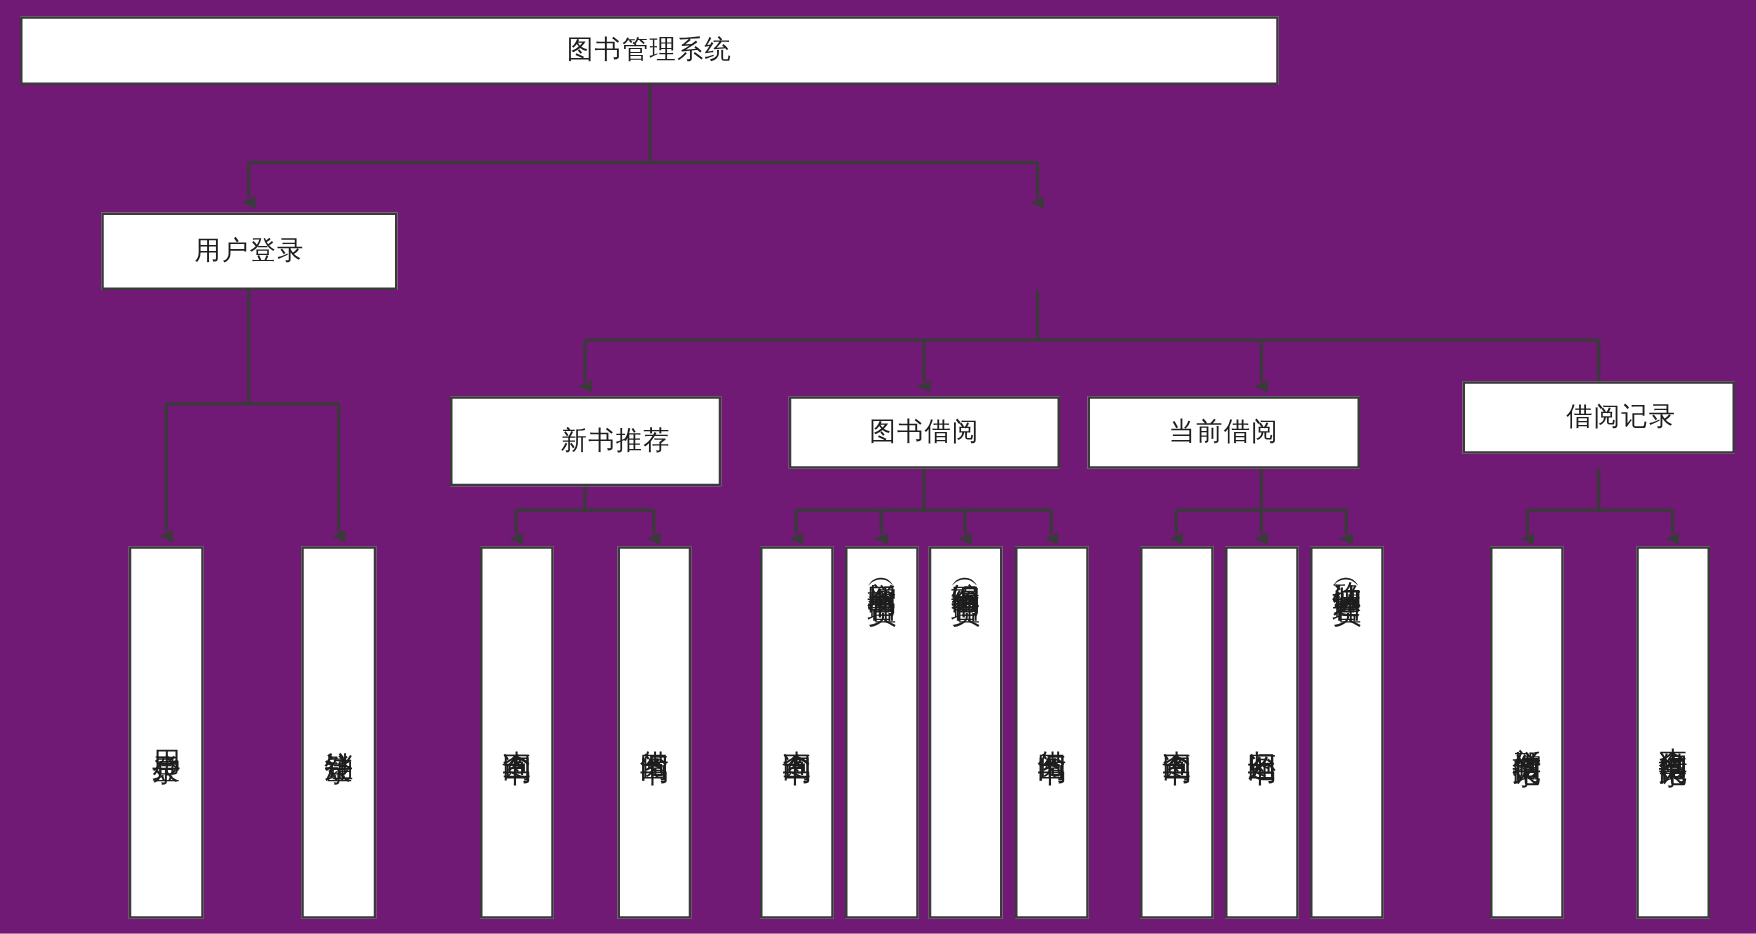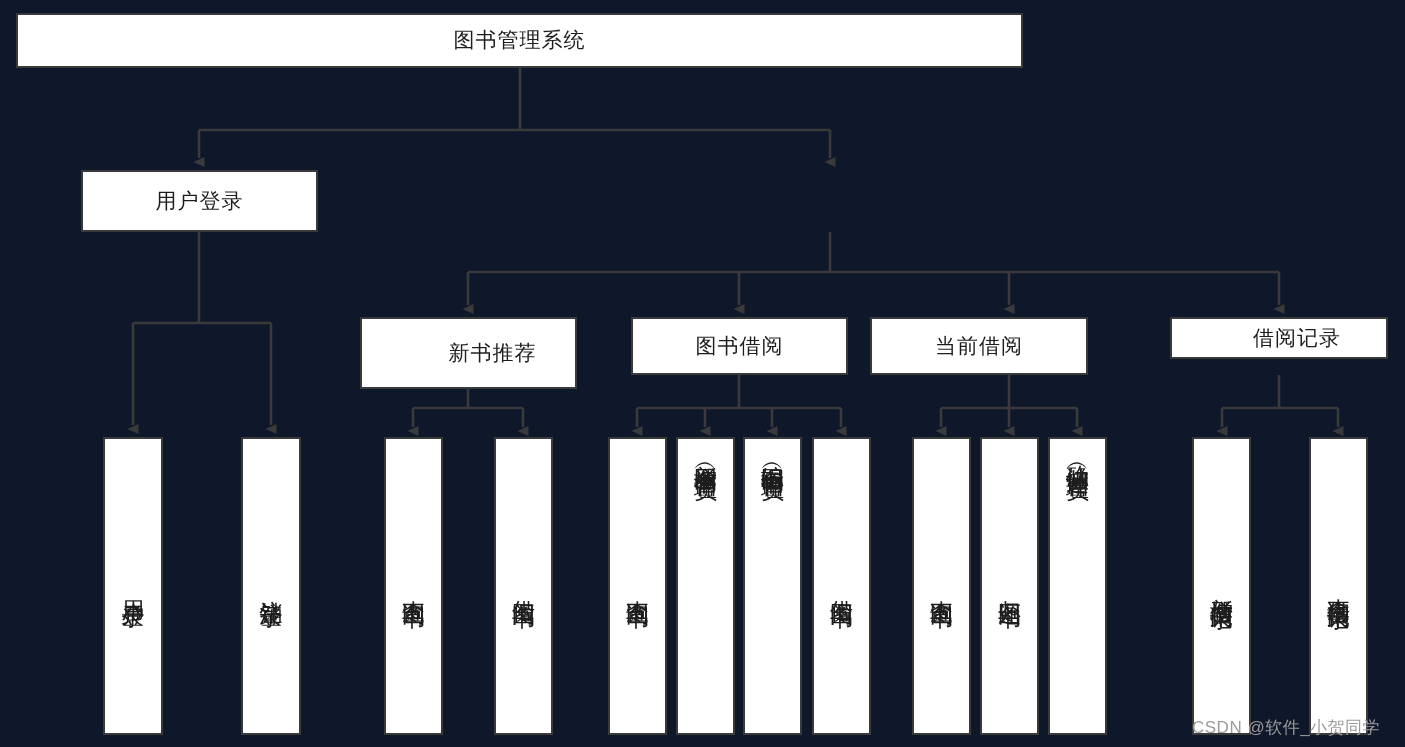--- a/index.html
+++ b/index.html
@@ -9,21 +9,21 @@
     background: #ffffff;
   }
   body {
     font-family: "Liberation Sans", "DejaVu Sans", sans-serif;
     color: #1a1a1a;
   }
   #canvas {
     position: relative;
     width: 1405px;
     height: 747px;
-    background: #0f172a;
+    background: #701a75;
     overflow: hidden;
   }
   #connectors {
     position: absolute;
     left: 0;
     top: 0;
     width: 1405px;
     height: 747px;
     pointer-events: none;
   }
@@ -139,21 +139,21 @@
 
   <div class="node branch" style="left:360px; top:317px; width:217px; height:72px;padding-left:48px;">
     <span class="label">新书推荐</span>
   </div>
   <div class="node branch" style="left:631px; top:317px; width:217px; height:58px;align-items:center;">
     <span class="label">图书借阅</span>
   </div>
   <div class="node branch" style="left:870px; top:317px; width:218px; height:58px;">
     <span class="label">当前借阅</span>
   </div>
-  <div class="node branch" style="left:1170px; top:317px; width:218px; height:42px;padding-left:36px;">
+  <div class="node branch" style="left:1170px; top:305px; width:218px; height:58px;padding-left:36px;">
     <span class="label">借阅记录</span>
   </div>
 
   <div class="node leaf centered" style="left:103px; top:437px; width:60px; height:298px;">
     <span class="label">用户登录</span>
   </div>
   <div class="node leaf centered" style="left:241px; top:437px; width:60px; height:298px;">
     <span class="label">注销登录</span>
   </div>
 
@@ -187,15 +187,14 @@
     <span class="label">确认归还（管理员）</span>
   </div>
 
   <div class="node leaf centered" style="left:1192px; top:437px; width:59px; height:298px;">
     <span class="label">新增借阅记录</span>
   </div>
   <div class="node leaf centered" style="left:1309px; top:437px; width:59px; height:298px;">
     <span class="label">查询借阅记录</span>
   </div>
 
-  <div class="watermark" style="left:1192px; top:716px;">CSDN @软件_小贺同学</div>
 
 </div>
 
 </body></html>

